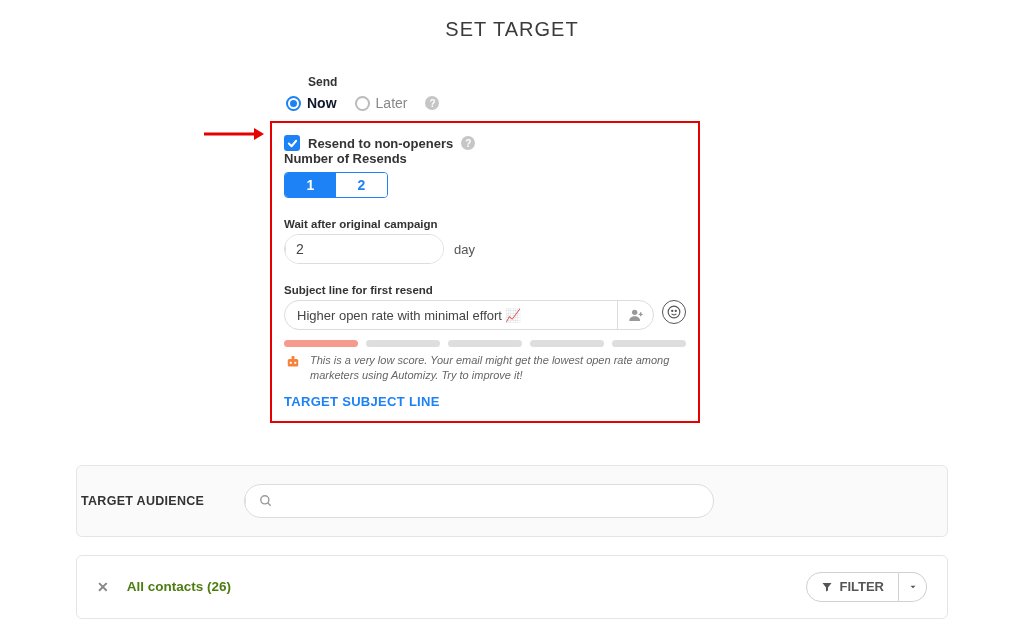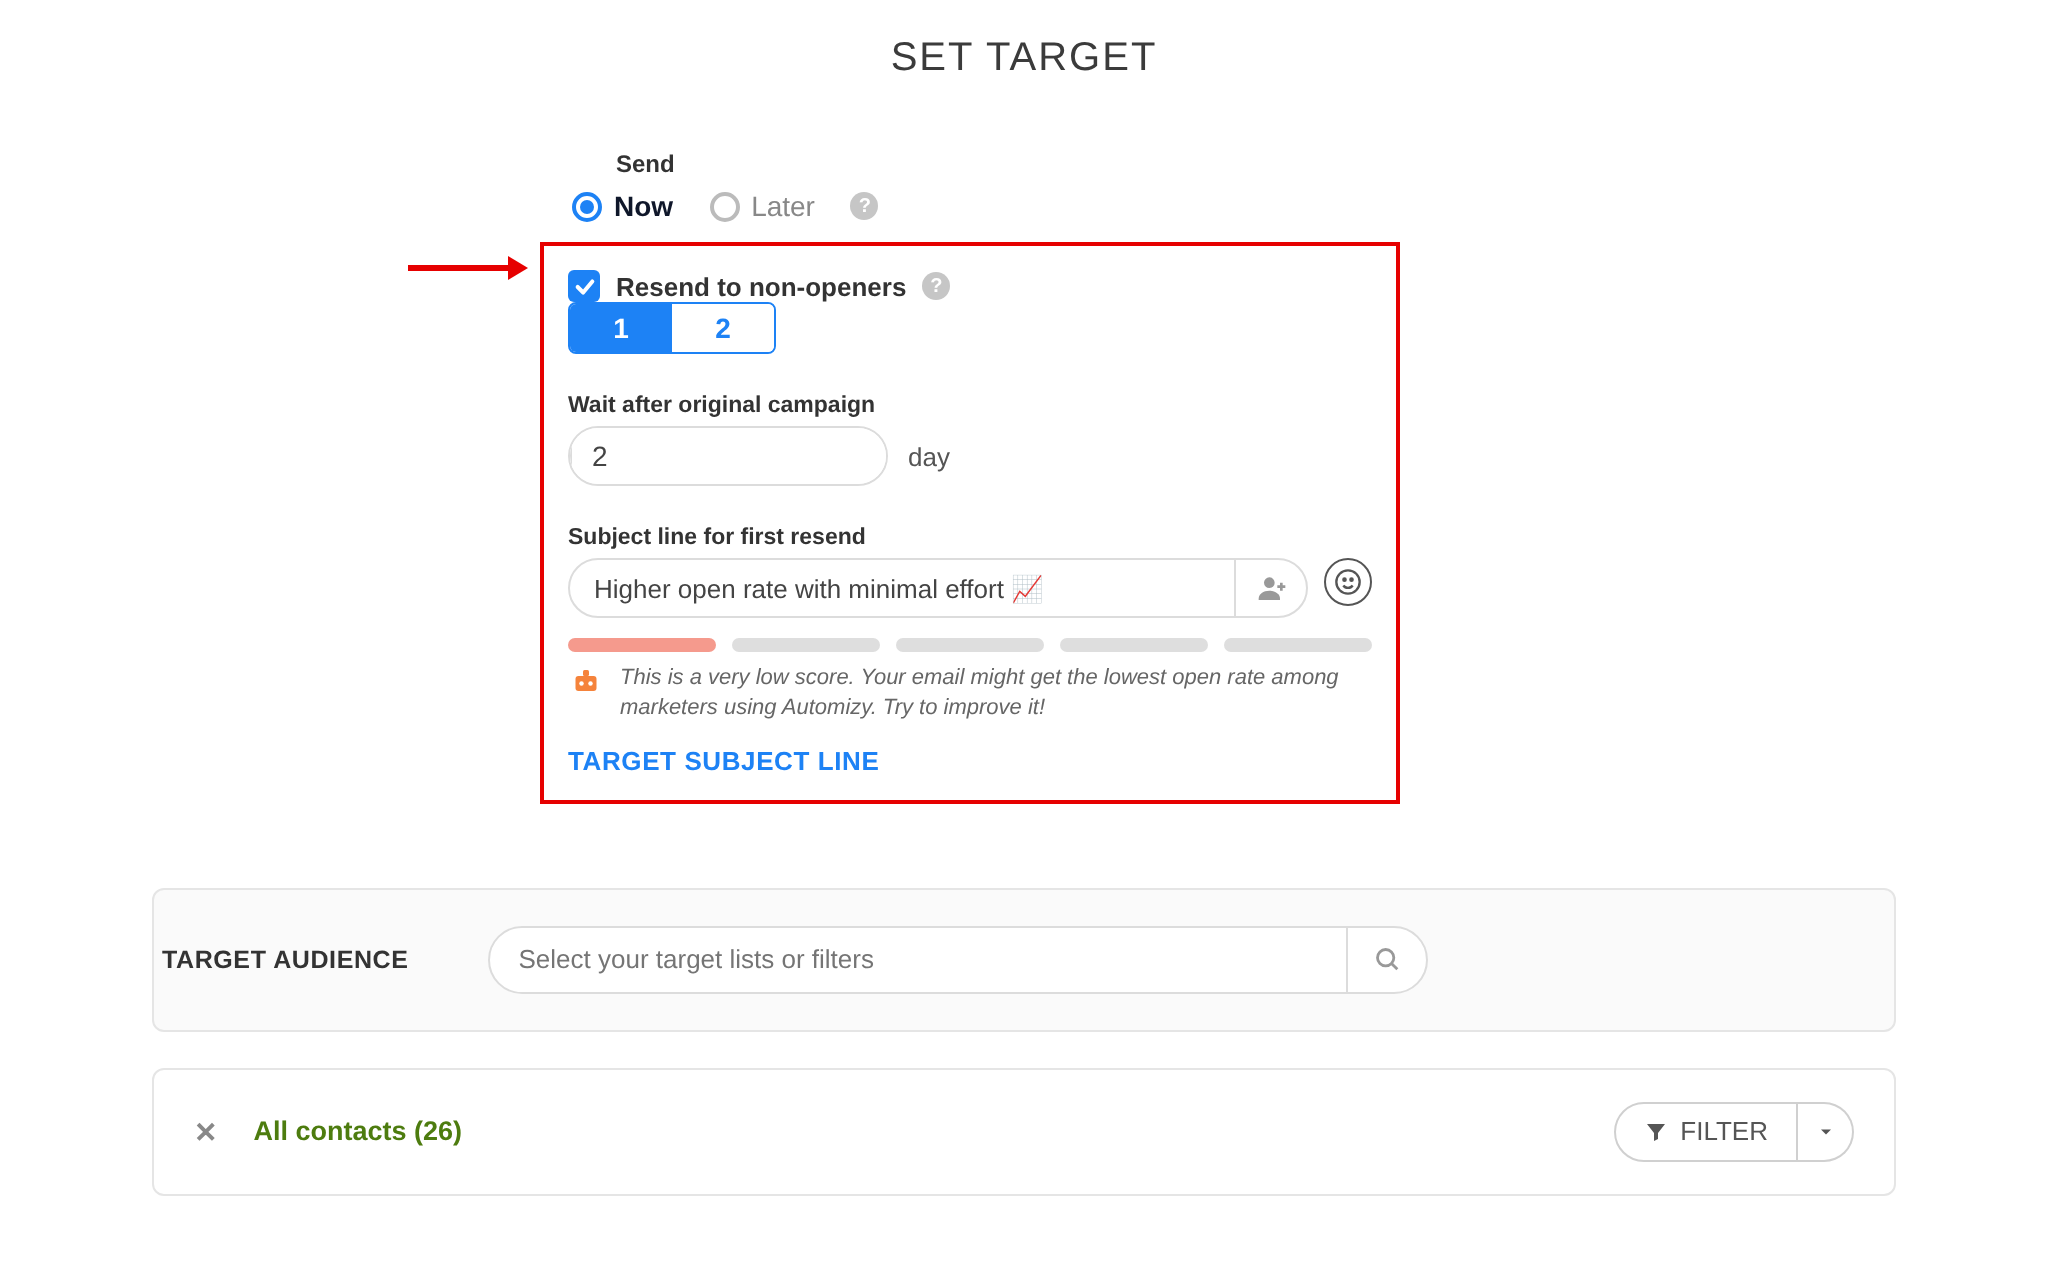--- a/index.html
+++ b/index.html
@@ -206,21 +206,21 @@
   .contacts-label { font-size: 13.5px; font-weight: 700; color: #4d7c0f; }
   .filter-group {
     margin-left: auto;
     display: flex;
   }
   .filter-btn {
     display: flex; align-items: center; gap: 6px;
     border: 1px solid #d0d0d0;
     border-radius: 16px 0 0 16px;
     height: 30px; padding: 0 14px;
-    font-size: 13px; font-weight: 400; color: #555;
+    font-size: 13px; font-weight: 700; color: #555;
     background: #fff;
   }
   .filter-dd {
     width: 28px; height: 30px;
     border: 1px solid #d0d0d0;
     border-left: none;
     border-radius: 0 16px 16px 0;
     background: #fff;
     display: flex; align-items: center; justify-content: center;
     color: #555;
@@ -256,20 +256,21 @@
         <div class="checkbox">
           <svg width="11" height="11" viewBox="0 0 12 12">
               <path d="M2 6 L5 9 L10 3" fill="none" stroke-width="2.2" stroke-linecap="round" stroke-linejoin="round"></path>
             </svg>
         </div>
         <span class="checkbox-label">Resend to non-openers</span>
         <span class="help-icon">?</span>
       </div>
 
       <div class="sub-block">
+        <div class="field-label">Number of Resends</div>
         <div class="segmented">
           <div class="segmented-btn active">1</div>
           <div class="segmented-btn">2</div>
         </div>
       </div>
 
       <div class="sub-block">
         <div class="small-label">Wait after original campaign</div>
         <div class="wait-row">
           <div class="wait-group">
@@ -319,21 +320,20 @@
           <span>This is a very low score. Your email might get the lowest open rate among marketers using Automizy. Try to improve it!</span>
         </div>
         <div class="improve-link">TARGET SUBJECT LINE</div>
       </div>
     </div>
   </div>
 
   <div class="panel">
     <div class="panel-label">TARGET AUDIENCE</div>
     <div class="select-group">
-      <input class="select-input" placeholder="Select your target lists or filters" style="">
       <div class="select-search">
         <svg width="14" height="14" viewBox="0 0 24 24" fill="none" stroke="currentColor" stroke-width="2.4">
             <circle cx="10" cy="10" r="7"></circle>
             <line x1="20" y1="20" x2="15" y2="15"></line>
           </svg>
       </div>
     </div>
   </div>
 
   <div class="panel2">

